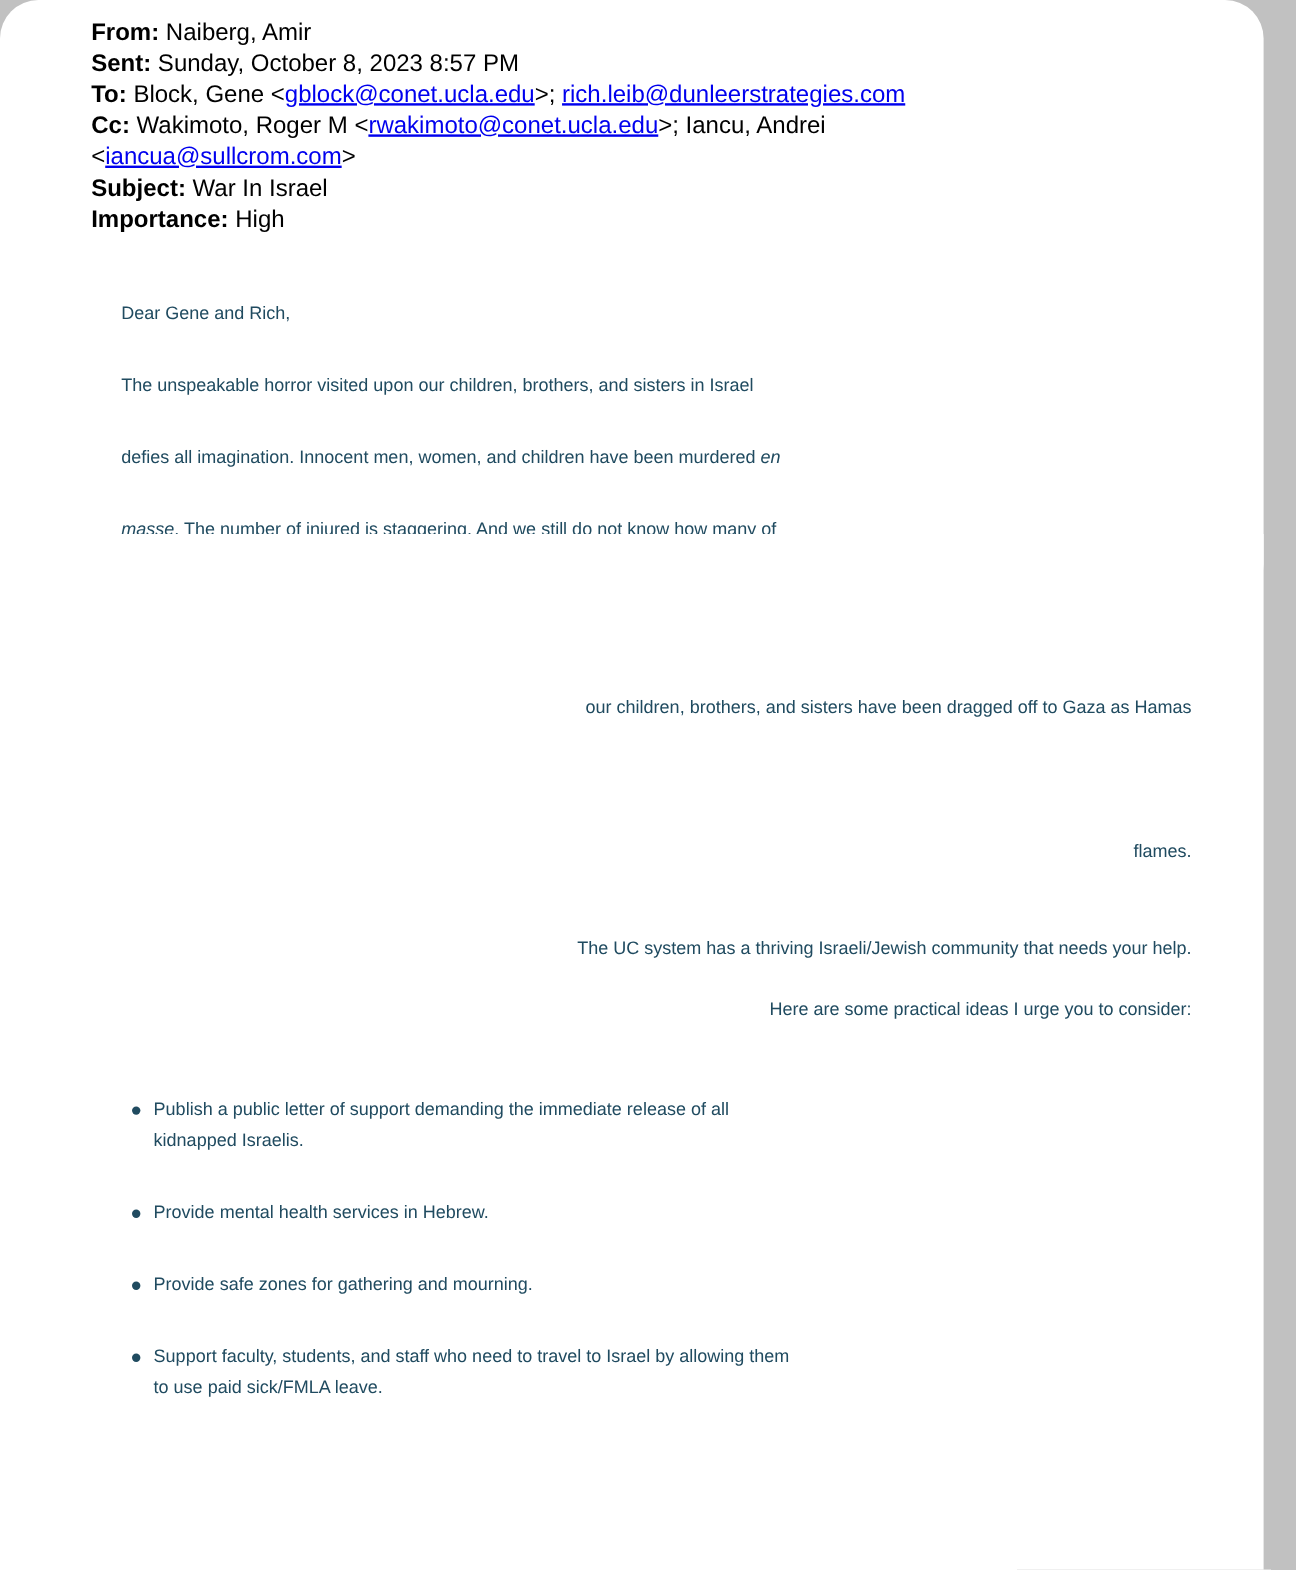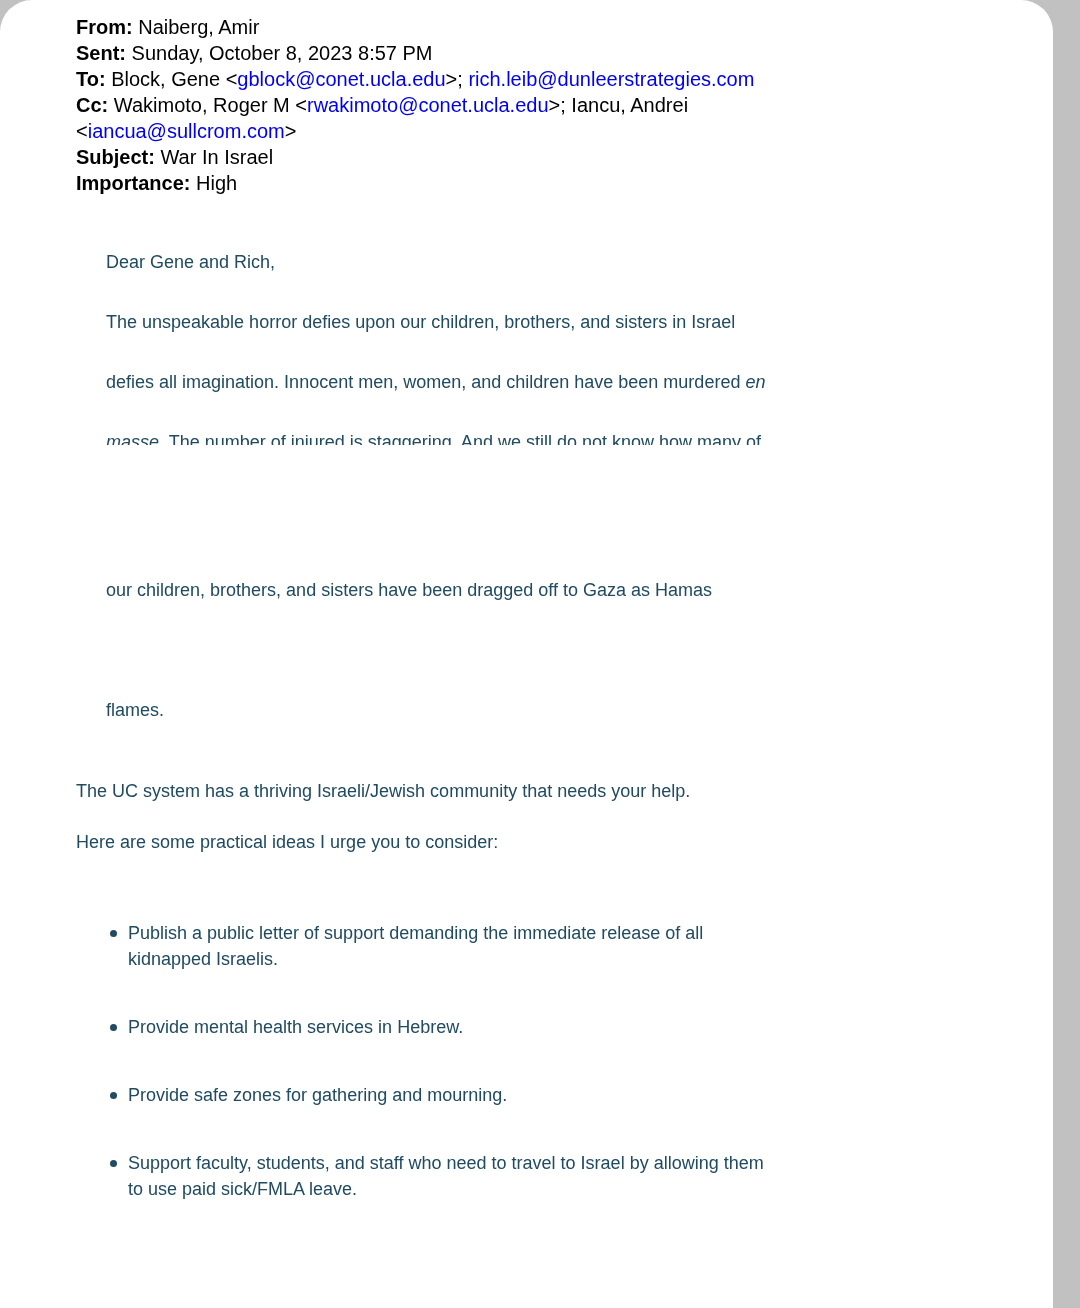--- a/index.html
+++ b/index.html
@@ -16,26 +16,26 @@
     background: #ffffff;
   }
   #page1 { top: 0; height: 502px; border-radius: 32px; }
   #page2 { top: 445px; height: 863px; }
   .inner { padding: 14px 60px 0 76px; }
   .inner2 { padding: 100px 60px 0 76px; }
 
   
   .hline { font-size: 20px; line-height: 26px; color: #000000; white-space: pre-wrap; }
   .hlabel { font-weight: 700; }
-  .link { color: #0000ee; cursor: pointer; }
+  .link { color: #0000ee; text-decoration: underline; cursor: pointer; }
 
   
-  .bodytext { color: #204b60; font-size: 18px; white-space: pre-wrap; }
+  .bodytext { color: #204b60; font-size: 15px; white-space: pre-wrap; }
   .lh30 { line-height: 30px; }
-  .para { margin: 0 0 21px 0; }
+  .para { margin: 0 0 21px 0; text-align: right; }
   .mt20 { margin-top: 21px; }
   .mb17 { }
 
   ul.suggestions { margin: 0 0 21px 0; padding: 0 0 0 34px; list-style: none; max-width: 800px; }
   ul.suggestions li { position: relative; padding-left: 18px; line-height: 26px; }
   ul.suggestions li::before {
     content: ""; position: absolute; left: 0; top: 10px;
     width: 7px; height: 7px; border-radius: 50%;
     background: #204b60;
   }
@@ -48,21 +48,21 @@
   <div class="inner">
     <div class="hline"><span class="hlabel">From:</span><span> Naiberg, Amir</span></div>
     <div class="hline"><span class="hlabel">Sent:</span><span> Sunday, October 8, 2023 8:57 PM</span></div>
     <div class="hline"><span class="hlabel">To:</span><span> Block, Gene &lt;</span><span class="link">gblock@conet.ucla.edu</span><span>&gt;; </span><span class="link">rich.leib@dunleerstrategies.com</span></div>
     <div class="hline"><span class="hlabel">Cc:</span><span> Wakimoto, Roger M &lt;</span><span class="link">rwakimoto@conet.ucla.edu</span><span>&gt;; Iancu, Andrei</span><br><span>&lt;</span><span class="link">iancua@sullcrom.com</span><span>&gt;</span></div>
     <div class="hline"><span class="hlabel">Subject:</span><span> War In Israel</span></div>
     <div class="hline"><span class="hlabel">Importance:</span><span> High</span></div>
 
     <div class="bodytext lh30 mt20">
       <span>Dear Gene and Rich,</span><br>
-      <span>The unspeakable horror defies upon our children, brothers, and sisters in Israel</span><br>
+      <span>The unspeakable horror visited upon our children, brothers, and sisters in Israel</span><br>
       <span>defies all imagination. Innocent men, women, and children have been murdered </span><em>en</em><br>
       <em>masse</em><span>. The number of injured is staggering. And we still do not know how many of</span>
     </div>
   </div>
 </div>
 
 <div class="page" id="page2">
   <div class="inner2">
     <div class="bodytext lh30 para">
       <span>our children, brothers, and sisters have been dragged off to Gaza as Hamas</span><br>

